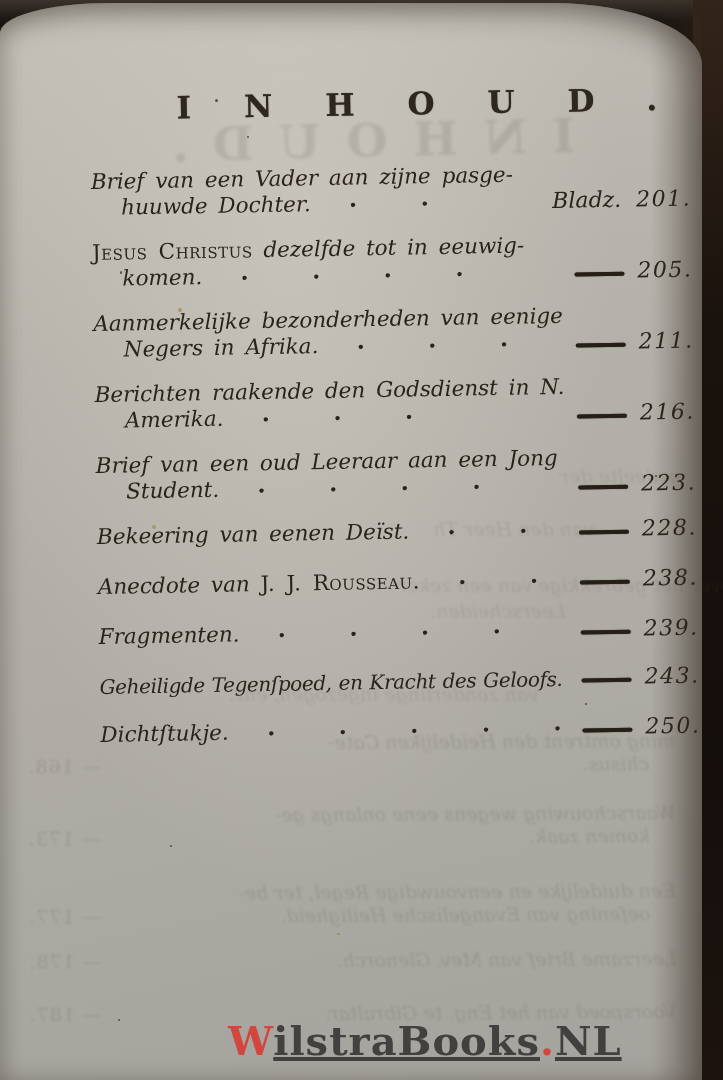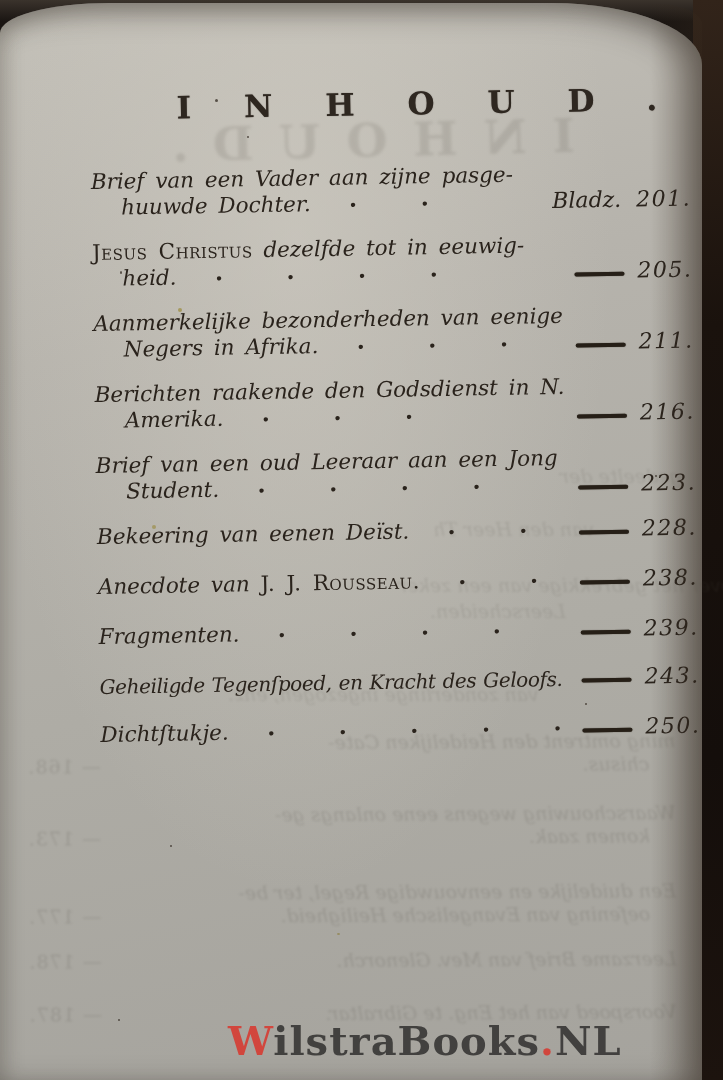--- a/index.html
+++ b/index.html
@@ -81,21 +81,21 @@
   .g-r1{margin-bottom:26px;}
   .g-r2{margin-bottom:32px;}
   .g-r3{margin-bottom:22px;}
   .g-r4{margin-bottom:30px;}
   
   .watermark{
     position:absolute;top:1014px;left:228px;
     font-weight:bold;font-size:40px;letter-spacing:1px;white-space:nowrap;
   }
   .wm-red{color:rgba(215,57,48,.88);}
-  .wm-dark{color:rgba(48,47,46,.85);}
+  .wm-dark{color:rgba(48,47,46,.85);text-decoration:underline;}
   
   .speck{position:absolute;border-radius:50%;background:#3b332a;opacity:.8;}
   .sp1{left:215px;top:96px;width:3px;height:3px;}
   .sp2{left:247px;top:133px;width:2px;height:2px;}
   .sp3{left:120px;top:268px;width:2px;height:3px;}
   .sp4{left:178px;top:305px;width:4px;height:4px;background:#9a8a3a;opacity:.7;}
   .sp5{left:152px;top:522px;width:4px;height:4px;background:#998a40;opacity:.65;}
   .sp6{left:655px;top:472px;width:2px;height:2px;}
   .sp7{left:170px;top:842px;width:2px;height:2px;}
   .sp8{left:118px;top:1016px;width:2px;height:2px;}
@@ -161,21 +161,21 @@
         <span class="l1"><span>Brief van een Vader aan zijne pasge-</span></span>
         <span class="l2"><span>huuwde Dochter.</span><span class="dots">• •</span></span>
         <span class="ref">
             <span class="bladz">Bladz.</span>
             <span class="num">201.</span>
           </span>
       </div>
 
       <div class="entry">
         <span class="l1"><span class="sc">Jesus Christus</span><span> dezelfde tot in eeuwig-</span></span>
-        <span class="l2"><span>heid.</span><span class="dots">• • • •</span></span>
+        <span class="l2"><span>komen.</span><span class="dots">• • • •</span></span>
         <span class="ref">
             <span class="dash"></span>
             <span class="num">205.</span>
           </span>
       </div>
 
       <div class="entry">
         <span class="l1"><span>Aanmerkelijke bezonderheden van eenige</span></span>
         <span class="l2"><span>Negers in Afrika.</span><span class="dots">• • •</span></span>
         <span class="ref">

